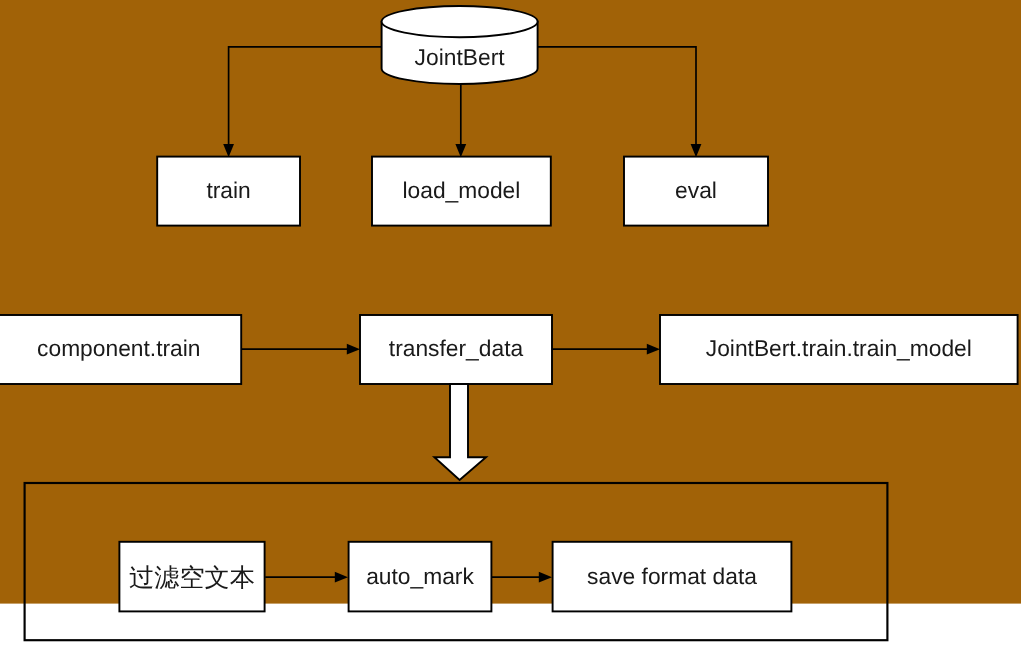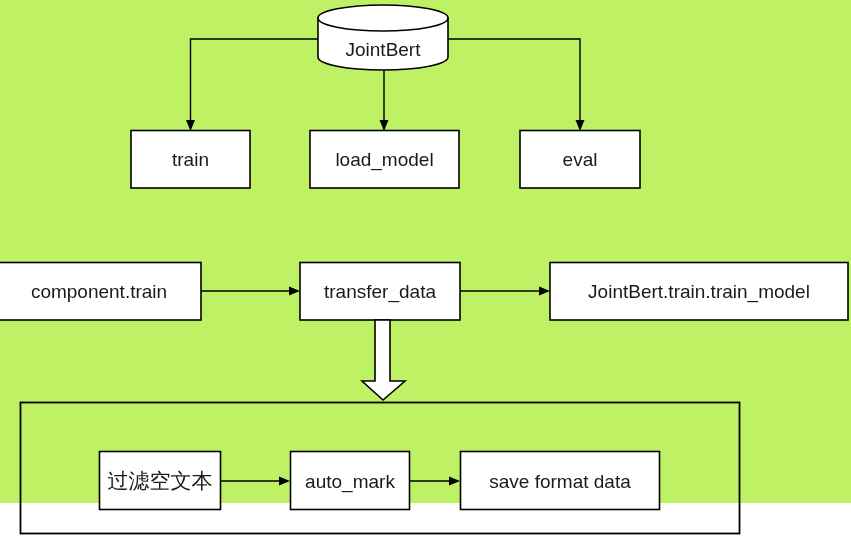--- a/index.html
+++ b/index.html
@@ -11,21 +11,21 @@
   body {
     width: 851px;
     height: 541px;
     overflow: hidden;
     font-family: "Liberation Sans", "DejaVu Sans", sans-serif;
   }
   #diagram-root {
     position: relative;
     width: 851px;
     height: 503px;
-    background: #bef264;
+    background: #a16207;
   }
   svg#diagram-canvas {
     display: block;
     width: 851px;
     height: 541px;
   }
   .node-shape {
     fill: #ffffff;
     stroke: #000000;
     stroke-width: 1.6;

